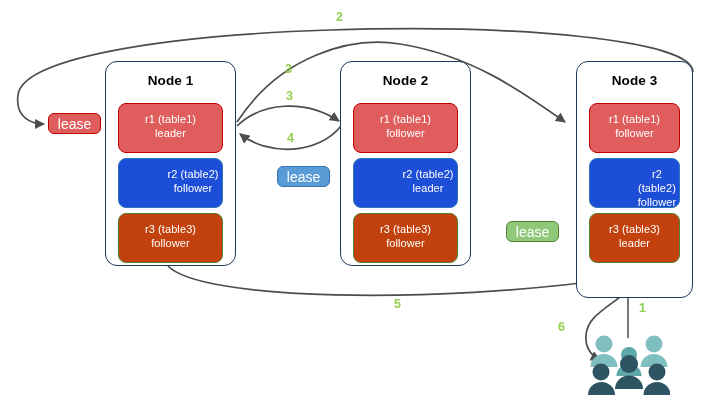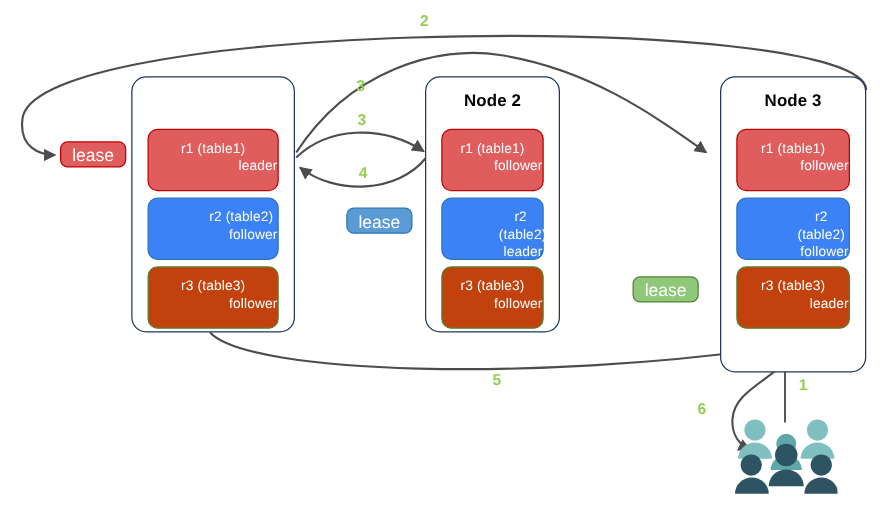--- a/index.html
+++ b/index.html
@@ -46,23 +46,23 @@
     right: 12px;
     box-sizing: border-box;
     border-radius: 8px;
     text-align: center;
     color: #ffffff;
     font-size: 11px;
     line-height: 14px;
     padding-top: 8px;
     letter-spacing: .1px;
   }
-  .replica .l2 { display: block; text-align: right; }
+  .replica .l2 { display: block; }
   .rep-red   { background: #e05d5d; border: 1.6px solid #c00000; }
-  .rep-blue  { background: #3b82f6; border: 1.6px solid #2e75b6; padding-left: 45px; }
+  .rep-blue  { background: #1d4ed8; border: 1.6px solid #2e75b6; padding-left: 45px; }
   .rep-green { background: #c2410c; border: 1.6px solid #548235; }
 
   .lease {
     position: absolute;
     box-sizing: border-box;
     border-radius: 6px;
     text-align: center;
     color: #ffffff;
     font-size: 14px;
     line-height: 21px;
@@ -107,35 +107,36 @@
     <path d="M 341,126 C 318,155 268,156 240,134" fill="none" stroke="#4d4d4d" stroke-width="1.7" marker-end="url(#arrow)"></path>
 
     <path d="M 168,266 C 200,300 430,305 620,278" fill="none" stroke="#4d4d4d" stroke-width="1.7" marker-end="url(#arrow)"></path>
 
     <path d="M 628,338 L 628,272" fill="none" stroke="#4d4d4d" stroke-width="1.5" marker-end="url(#arrow)"></path>
 
     <path d="M 640,276 C 622,304 588,310 586,335 C 585,348 592,356 600,360" fill="none" stroke="#4d4d4d" stroke-width="1.7" marker-end="url(#arrow)"></path>
   </svg>
 
   <div class="node" style="left:105px; top:61px; width:131px; height:205px;">
+    <div class="node-title">Node 1</div>
     <div class="replica rep-red" style="top:41px; height:50px;">
       <span>r1 (table1)</span>
       <span class="l2">leader</span>
     </div>
     <div class="replica rep-blue" style="top:96px; height:50px;">
       <span>r2 (table2)</span>
       <span class="l2">follower</span>
     </div>
     <div class="replica rep-green" style="top:151px; height:50px;">
       <span>r3 (table3)</span>
       <span class="l2">follower</span>
     </div>
   </div>
 
-  <div class="node" style="left:340px; top:61px; width:108px; height:205px;">
+  <div class="node" style="left:340px; top:61px; width:131px; height:205px;">
     <div class="node-title">Node 2</div>
     <div class="replica rep-red" style="top:41px; height:50px;">
       <span>r1 (table1)</span>
       <span class="l2">follower</span>
     </div>
     <div class="replica rep-blue" style="top:96px; height:50px;">
       <span>r2 (table2)</span>
       <span class="l2">leader</span>
     </div>
     <div class="replica rep-green" style="top:151px; height:50px;">

